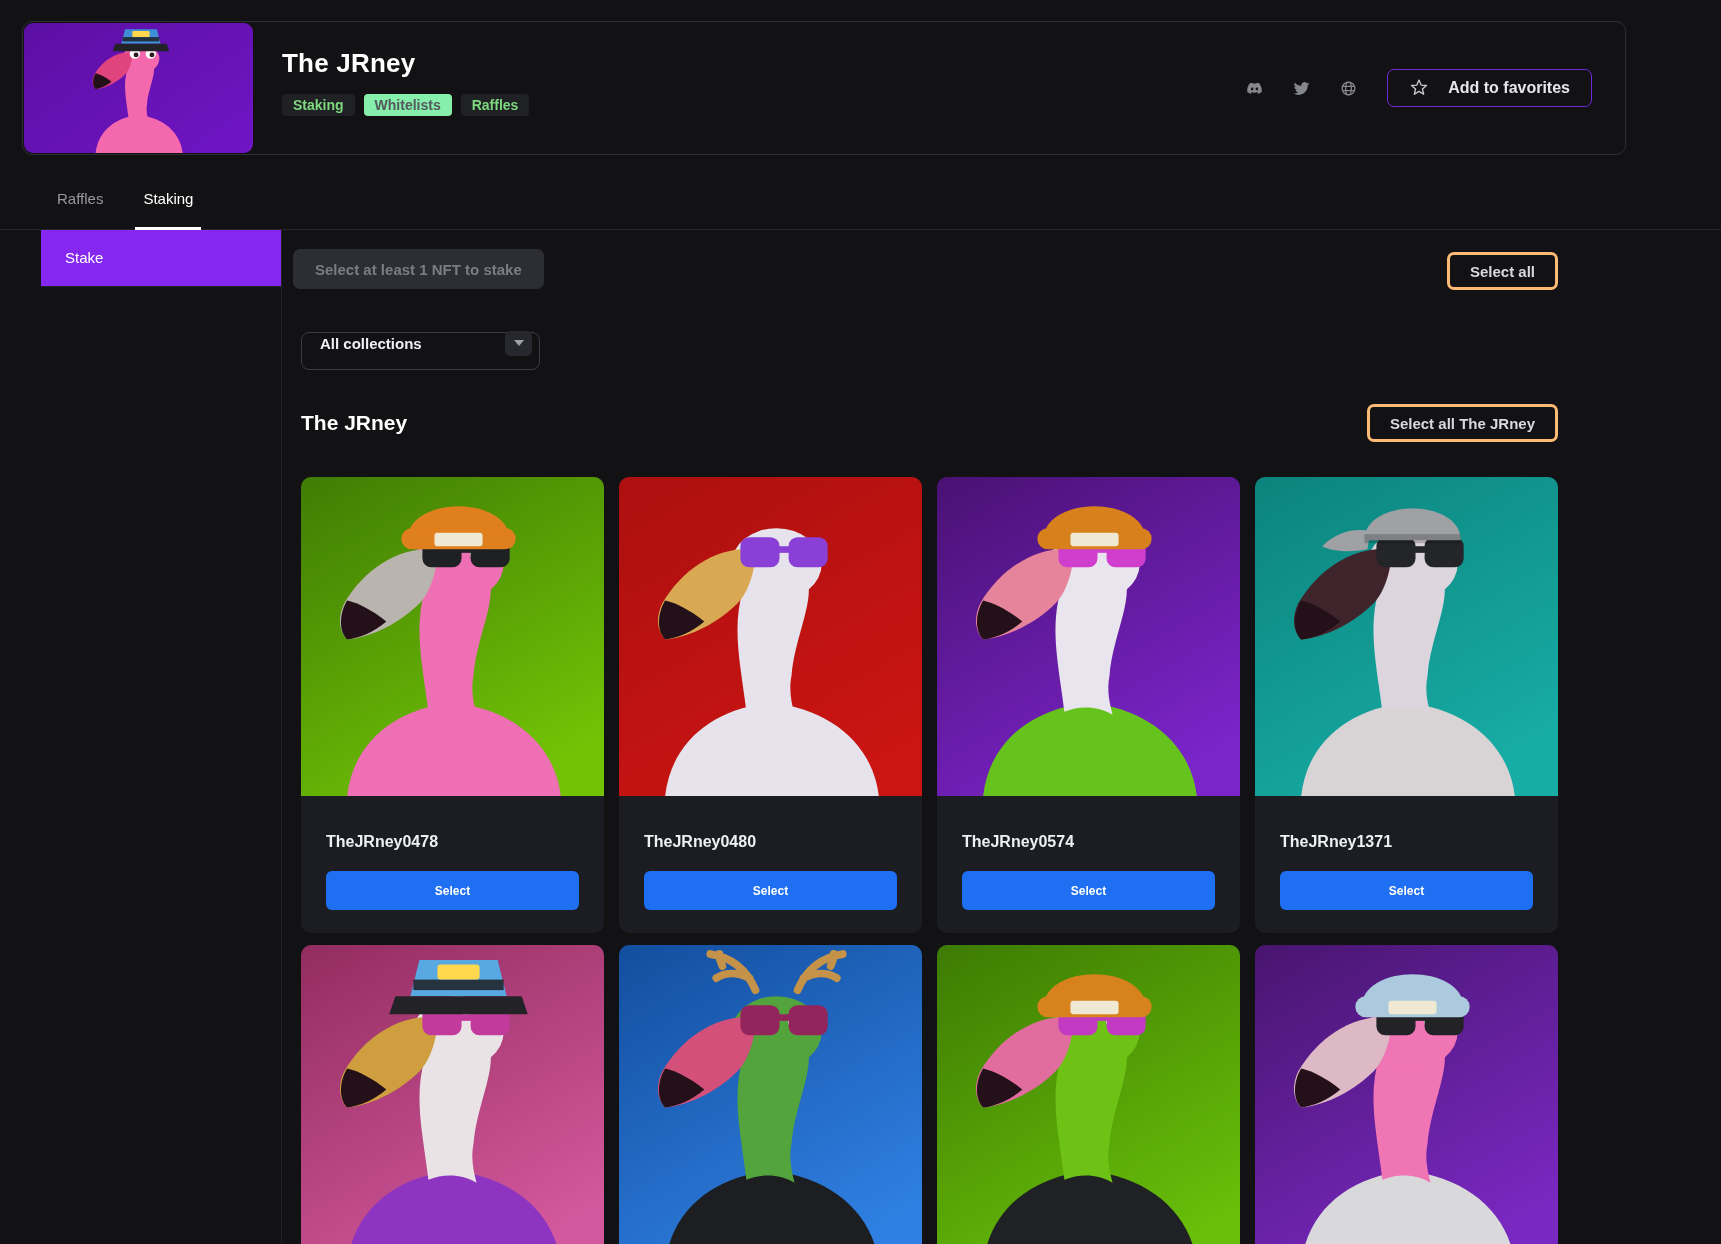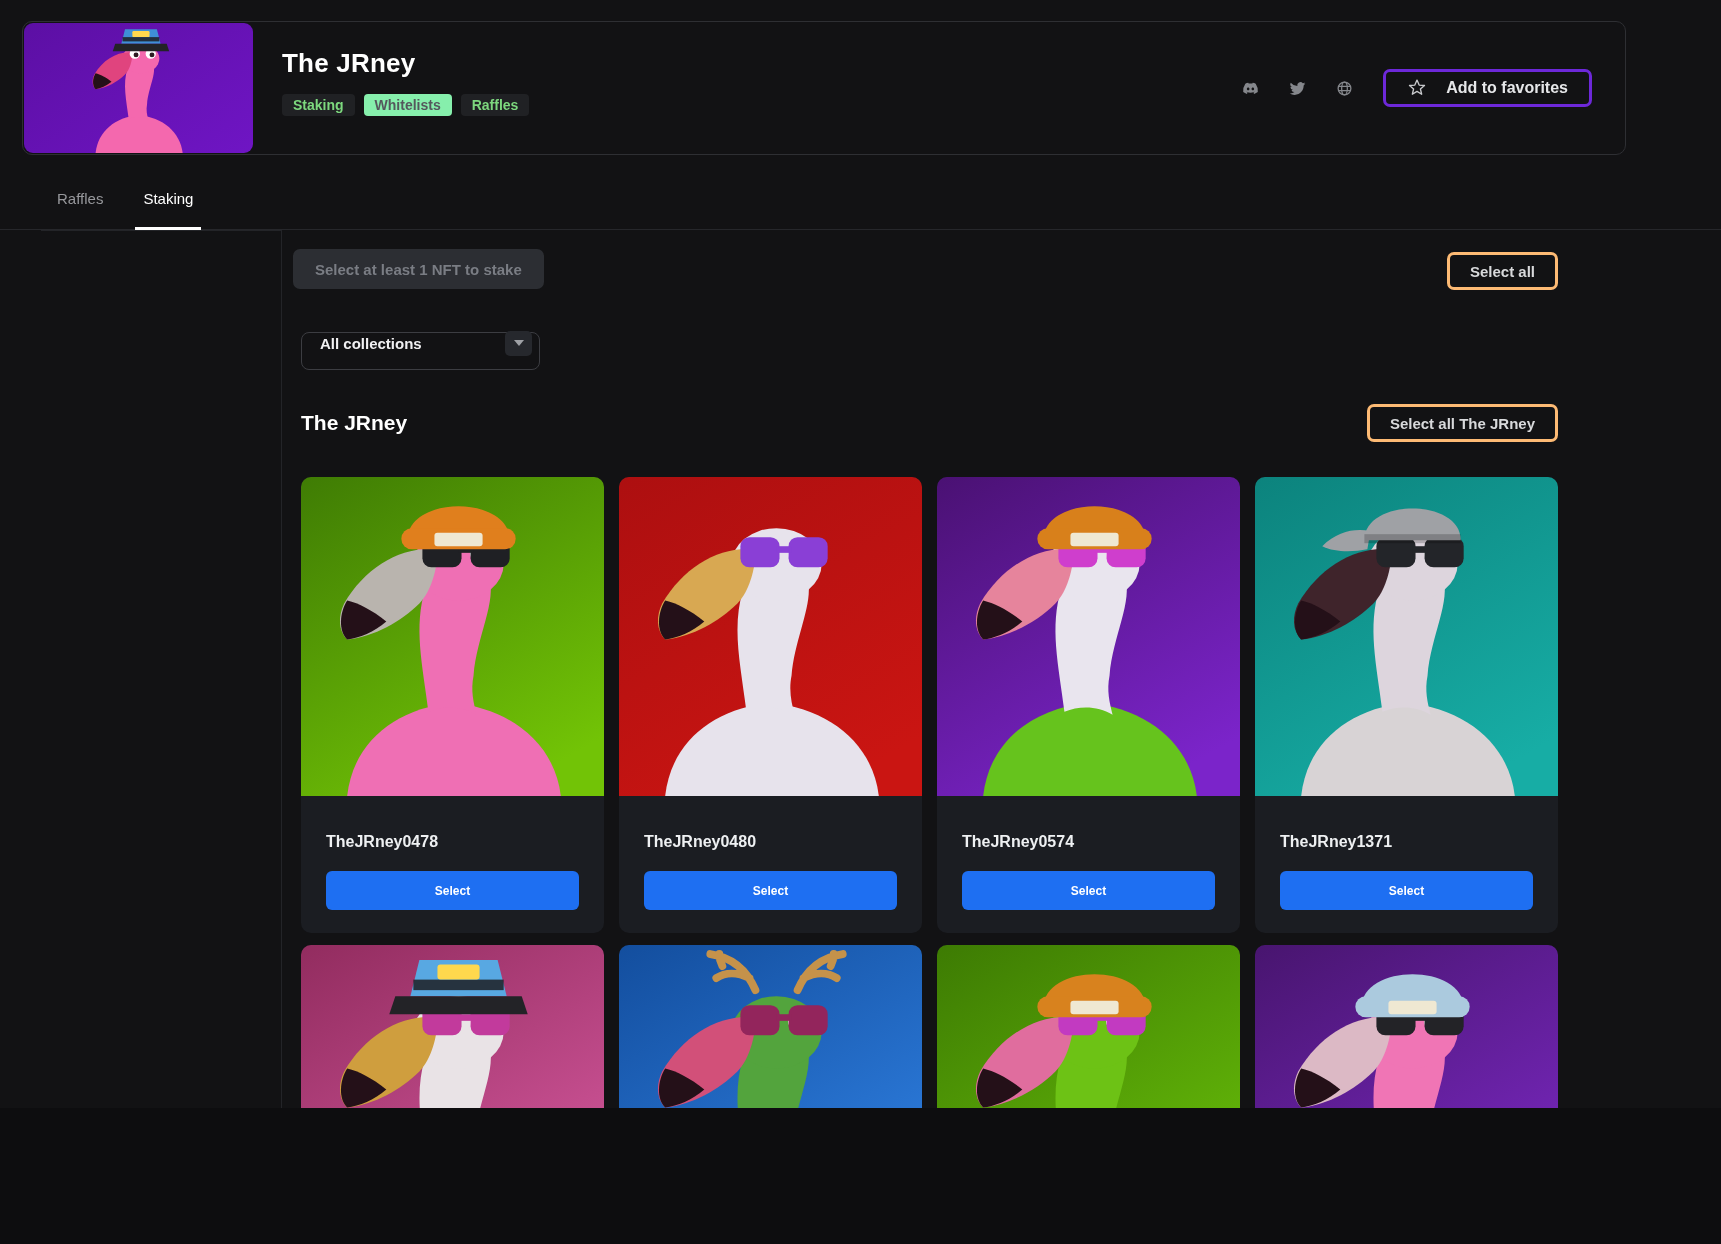--- a/index.html
+++ b/index.html
@@ -1,37 +1,37 @@
 <!DOCTYPE html>
 <html><head>
 <meta charset="utf-8">
 <style>
   * { box-sizing: border-box; margin: 0; padding: 0; }
   html,body { background:#0d0d0f; }
   body { font-family:"Liberation Sans", sans-serif; }
-  .page { position:relative; width:1721px; height:1108px; background:#121214; overflow:hidden; }
+  .page { position:relative; width:1721px; height:1244px; background:#121214; overflow:hidden; }
 
   
   .profile-card { display:flex; align-items:stretch; margin:21px 0 0 22px; width:1604px; height:134px;
     border:1px solid #2e2f33; border-radius:10px; }
   .avatar-art { width:229px; height:130px; margin:1px; border-radius:9px; overflow:hidden; position:relative; flex:none;
     background:linear-gradient(145deg,var(--bg1),var(--bg2)); }
   .avatar-art svg, .nft-art svg { position:absolute; inset:0; width:100%; height:100%; }
   .profile-info { margin-left:28px; padding-top:26px; flex:1; }
   .profile-title { font-size:26px; font-weight:bold; color:#ffffff; letter-spacing:.2px; }
   .badges { display:flex; gap:9px; margin-top:15px; }
   .badge { height:22px; line-height:22px; padding:0 11px; border-radius:4px; background:#202124;
     font-size:14px; font-weight:bold; }
   .badge.green { color:#7dd87e; }
   .badge.muted { color:#54575c; background:#86efac; }
   .profile-actions { display:flex; align-items:center; margin-right:33px; flex:none; }
   .social-icon { width:17px; height:17px; margin-right:30px; cursor:pointer; }
   .social-icon svg { width:100%; height:100%; display:block; }
   .fav-btn { display:flex; align-items:center; gap:19px; height:38px; padding:0 21px; background:transparent;
-    border:3px solid #6d28d9; border-radius:7px; color:#e6e7e9; font-size:16px; font-weight:bold; cursor:pointer;
+    border:1px solid #6d28d9; border-radius:7px; color:#e6e7e9; font-size:16px; font-weight:bold; cursor:pointer;
     font-family:inherit; }
   .fav-btn svg { width:20px; height:20px; }
 
   
   .tabs { display:flex; align-items:flex-end; height:75px; padding-left:49px; border-bottom:1px solid #26272b; }
   .tab { padding:0 8px 20px; font-size:15px; color:#97989c; cursor:pointer; border-bottom:3px solid transparent;
     margin-right:24px; margin-bottom:-1px; }
   .tab.active { color:#ffffff; border-bottom-color:#ffffff; }
 
   
@@ -155,20 +155,21 @@
   </header>
 
   <nav class="tabs">
     <span class="tab">Raffles</span>
     <span class="tab active">Staking</span>
   </nav>
 
   <div class="content-row">
 
     <aside class="sidebar">
+      <div class="side-item active">Stake</div>
       <div class="side-divider"></div>
     </aside>
 
     <main class="main">
       <div class="toolbar">
         <button class="cta-btn">Select at least 1 NFT to stake</button>
         <span class="spacer"></span>
         <button class="ghost-btn">Select all</button>
       </div>
 

